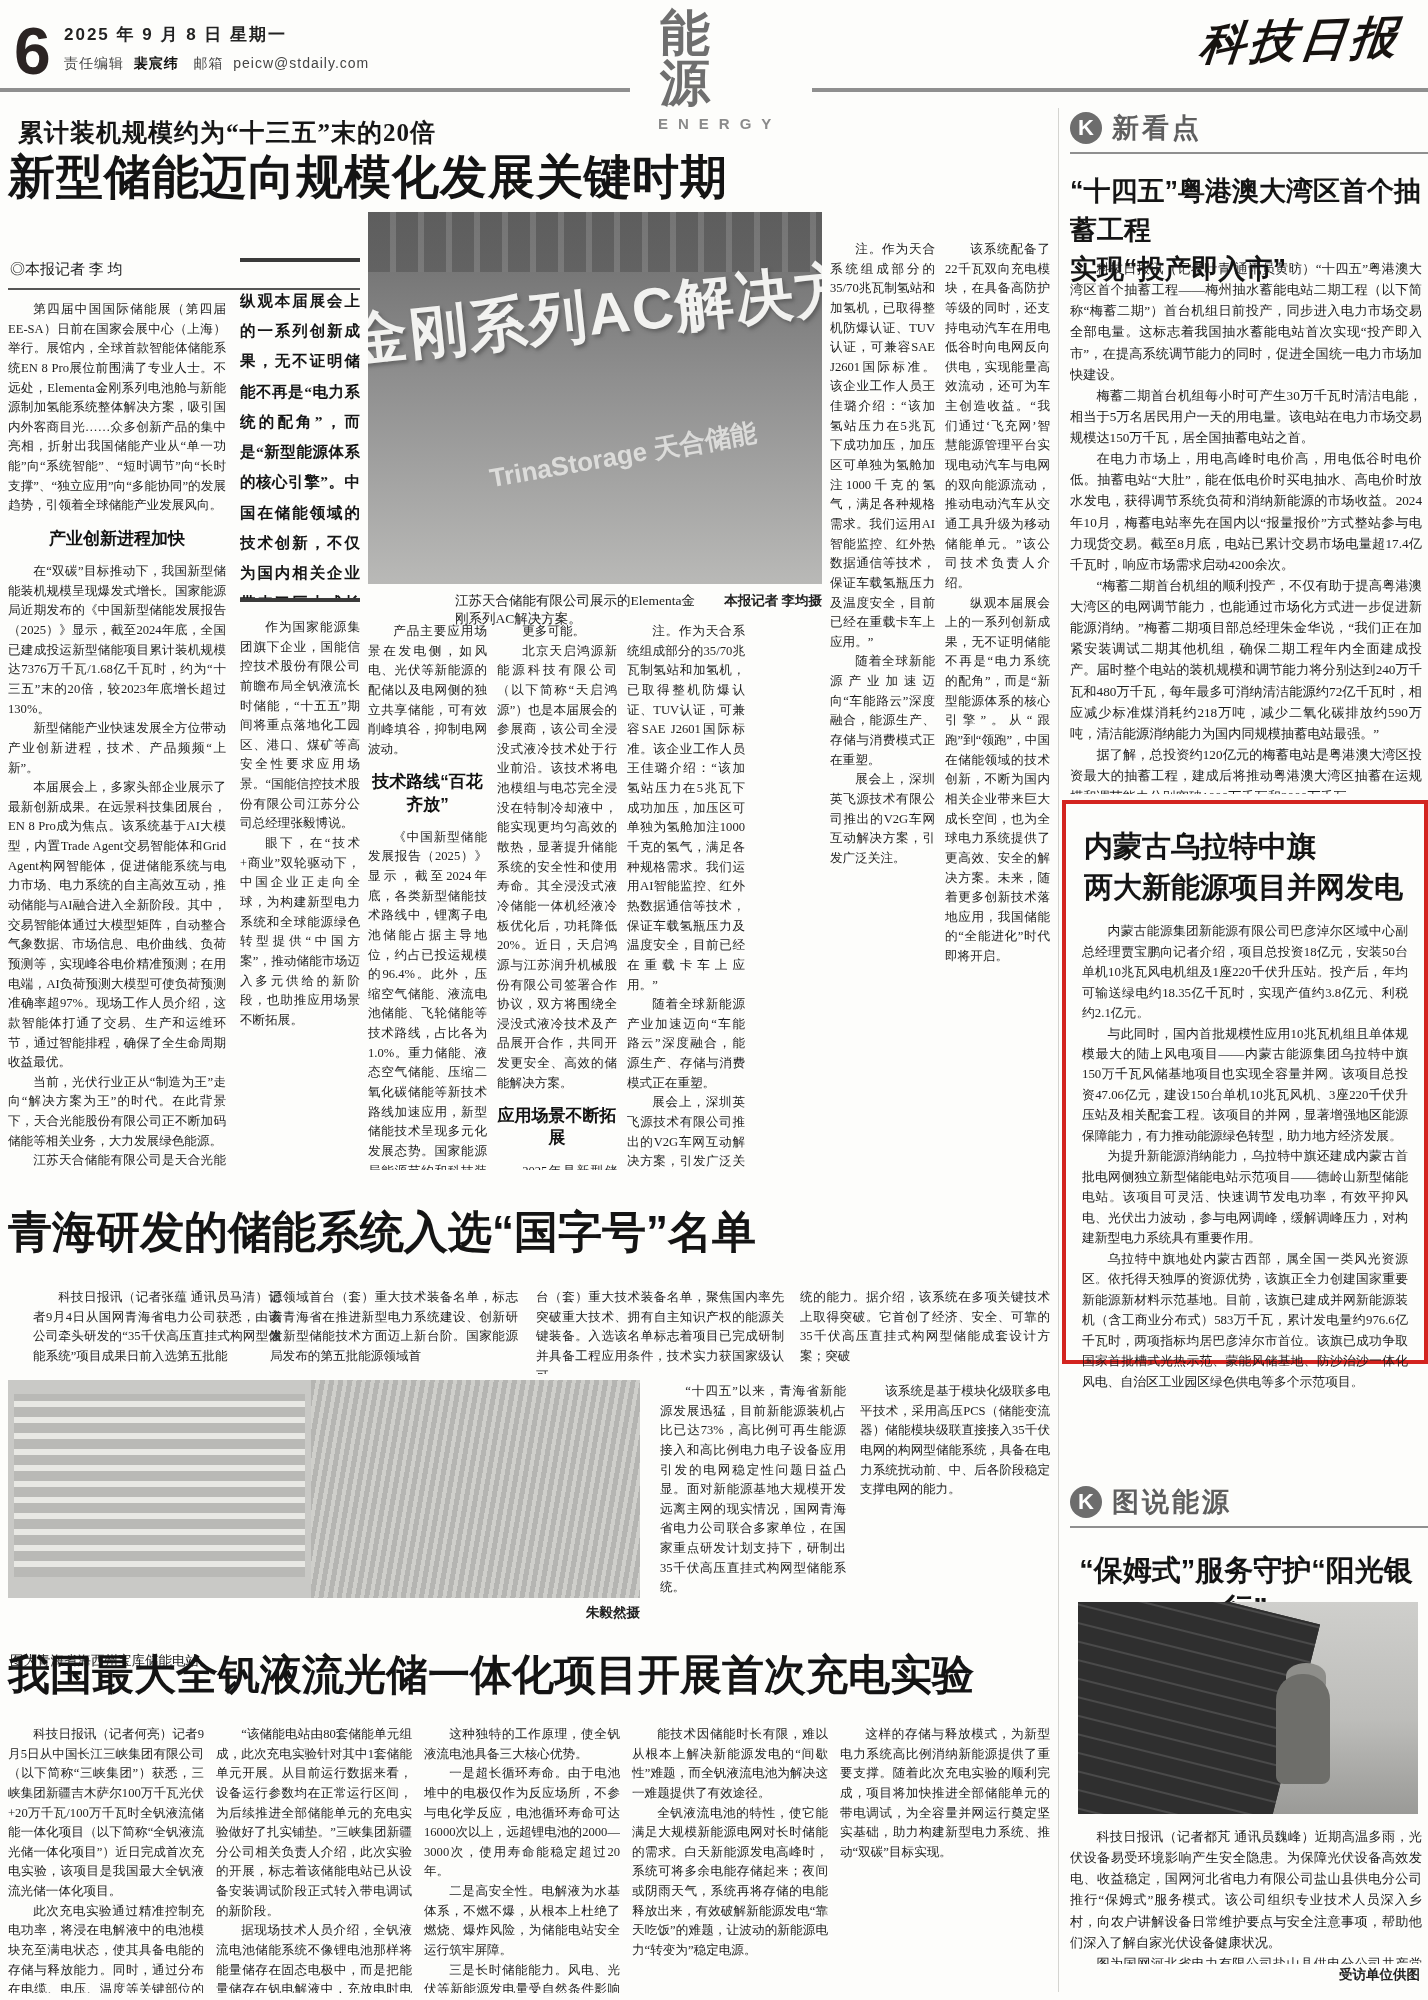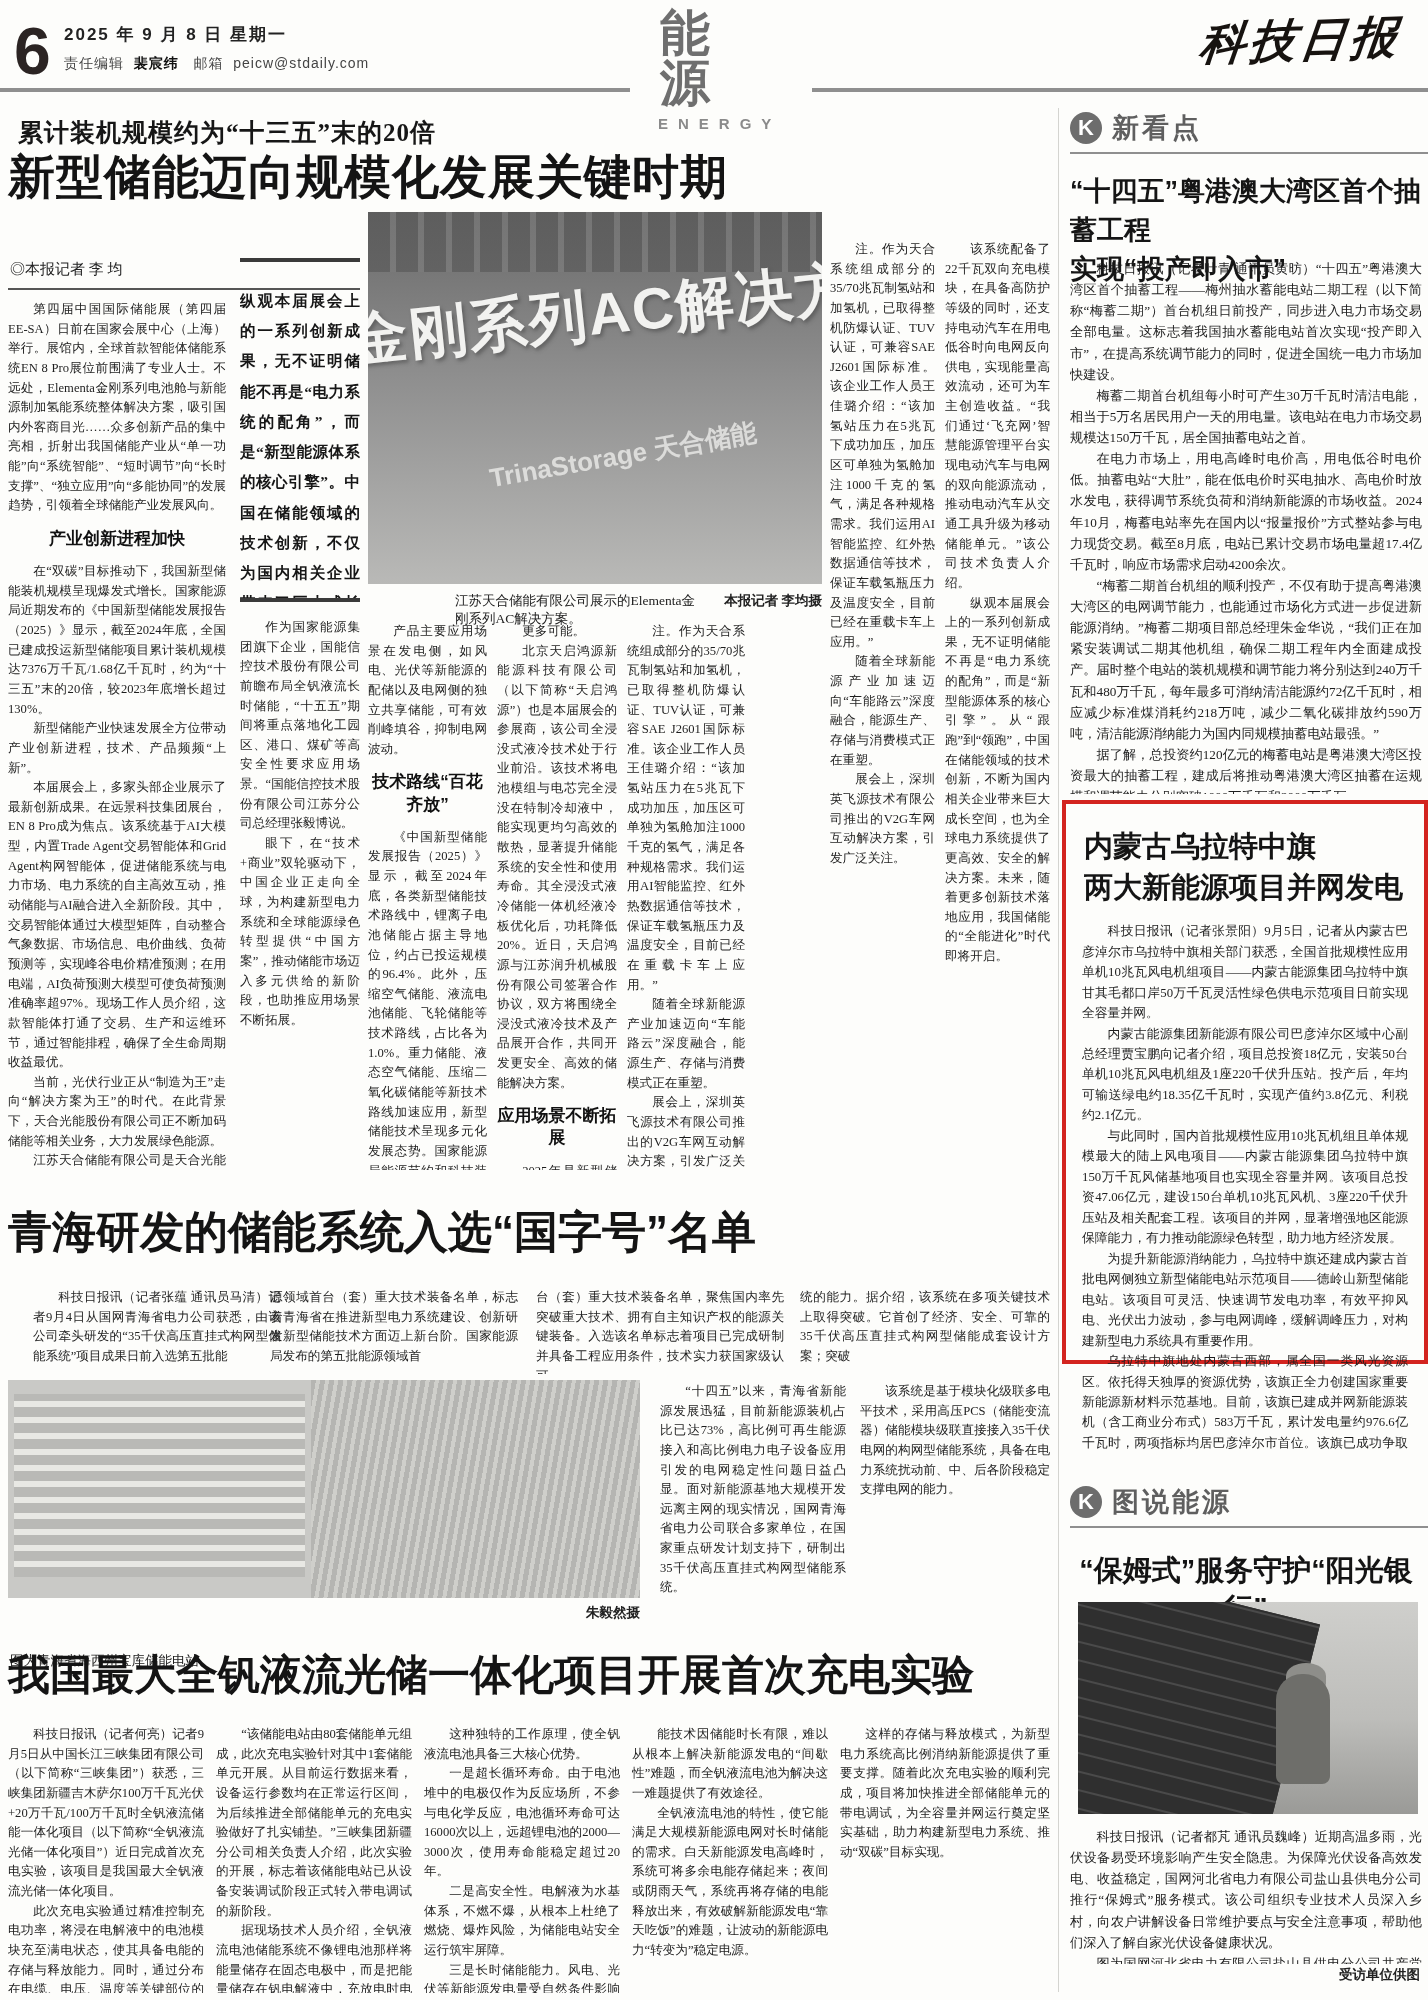--- a/index.html
+++ b/index.html
@@ -245,21 +245,20 @@
       </div>
   </div>
 
   <div class="redbox">
     <div class="redbox-headline">
       <div>内蒙古乌拉特中旗</div>
       <div>两大新能源项目并网发电</div>
     </div>
     <div class="col sb-body" style="position:relative;left:0;top:0;width:326px;height:528px;font-size:12.8px;">
       <div>
-          <p>科技日报讯（记者张景阳）9月5日，记者从内蒙古巴彦淖尔市乌拉特中旗相关部门获悉，全国首批规模性应用单机10兆瓦风电机组项目——内蒙古能源集团乌拉特中旗甘其毛都口岸50万千瓦灵活性绿色供电示范项目日前实现全容量并网。</p>
           <p>内蒙古能源集团新能源有限公司巴彦淖尔区域中心副总经理贾宝鹏向记者介绍，项目总投资18亿元，安装50台单机10兆瓦风电机组及1座220千伏升压站。投产后，年均可输送绿电约18.35亿千瓦时，实现产值约3.8亿元、利税约2.1亿元。</p>
           <p>与此同时，国内首批规模性应用10兆瓦机组且单体规模最大的陆上风电项目——内蒙古能源集团乌拉特中旗150万千瓦风储基地项目也实现全容量并网。该项目总投资47.06亿元，建设150台单机10兆瓦风机、3座220千伏升压站及相关配套工程。该项目的并网，显著增强地区能源保障能力，有力推动能源绿色转型，助力地方经济发展。</p>
           <p>为提升新能源消纳能力，乌拉特中旗还建成内蒙古首批电网侧独立新型储能电站示范项目——德岭山新型储能电站。该项目可灵活、快速调节发电功率，有效平抑风电、光伏出力波动，参与电网调峰，缓解调峰压力，对构建新型电力系统具有重要作用。</p>
           <p>乌拉特中旗地处内蒙古西部，属全国一类风光资源区。依托得天独厚的资源优势，该旗正全力创建国家重要新能源新材料示范基地。目前，该旗已建成并网新能源装机（含工商业分布式）583万千瓦，累计发电量约976.6亿千瓦时，两项指标均居巴彦淖尔市首位。该旗已成功争取国家首批槽式光热示范、蒙能风储基地、防沙治沙一体化风电、自治区工业园区绿色供电等多个示范项目。</p>
         </div>
     </div>
   </div>
 
   <div class="tagline" style="left:1070px;top:1486px;">
     <span class="kicon">K</span>

